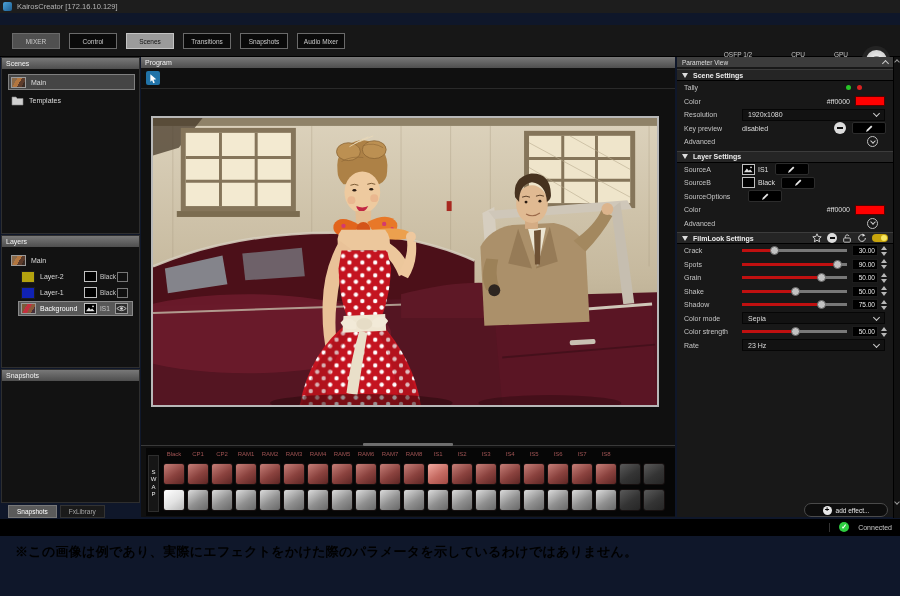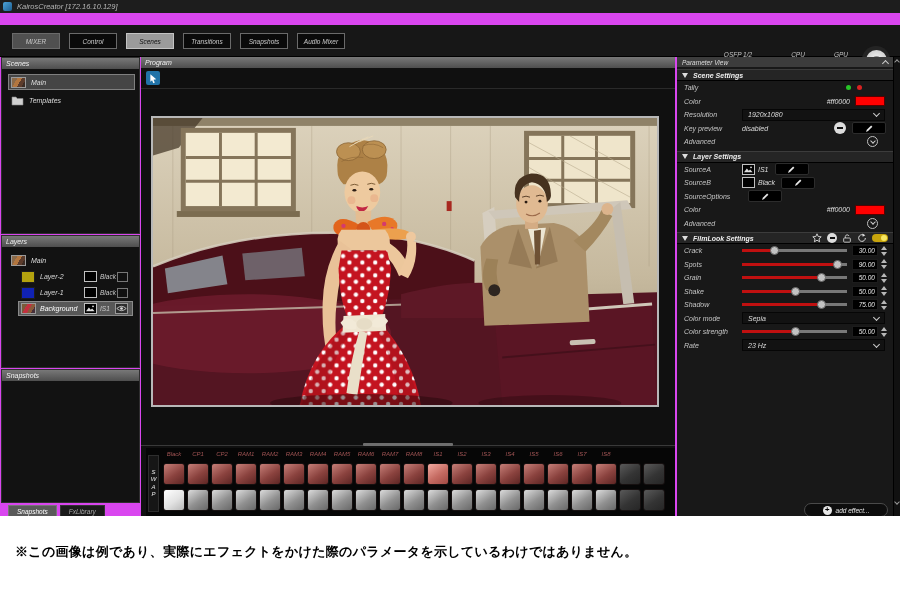--- a/index.html
+++ b/index.html
@@ -1,19 +1,19 @@
 <!DOCTYPE html>
 <html style="--slider-red: #c01010; --tally-green: #27c527; --tally-red: #d92222; --toggle-yellow: #c7a40c; --conn-green: #2ecc40;"><head>
 <meta charset="utf-8">
 <style>
   html,body{margin:0;padding:0;background:#fff;}
   *{box-sizing:border-box;}
   .screen{position:relative;width:900px;height:613px;background:#fff;overflow:hidden;
           font-family:"Liberation Sans",sans-serif;-webkit-font-smoothing:antialiased;}
-  .app{position:absolute;left:0;top:0;width:900px;height:516px;background:#d946ef;overflow:hidden;font-style:italic;}
+  .app{position:absolute;left:0;top:0;width:900px;height:596px;background:#0f172a;overflow:hidden;}
 
   
   .titlebar{position:absolute;left:0;top:0;width:900px;height:13px;background:#1d1d1d;display:flex;align-items:center;}
   .app-icon{width:9px;height:9px;margin:0 5px 0 3px;border-radius:2px;background:linear-gradient(135deg,#4da3d8,#1c5e92);}
   .app-title{font-size:7.5px;color:#b5b5b5;}
   .menubar{position:absolute;left:0;top:13px;width:900px;height:12px;background:#272727;display:flex;align-items:center;padding-left:2px;}
   .menu-item{font-size:7.5px;color:#cfcfcf;padding:0 6px;cursor:default;}
   .tabrow{position:absolute;left:0;top:25px;width:900px;height:32px;background:#171717;border-bottom:1px solid #000;}
   .tabs{position:absolute;left:12px;top:8px;display:flex;gap:9px;}
   .tab{width:48px;height:16px;background:#0a0a0a;border:1px solid #6a6a6a;color:#c8c8c8;font-size:6.5px;

